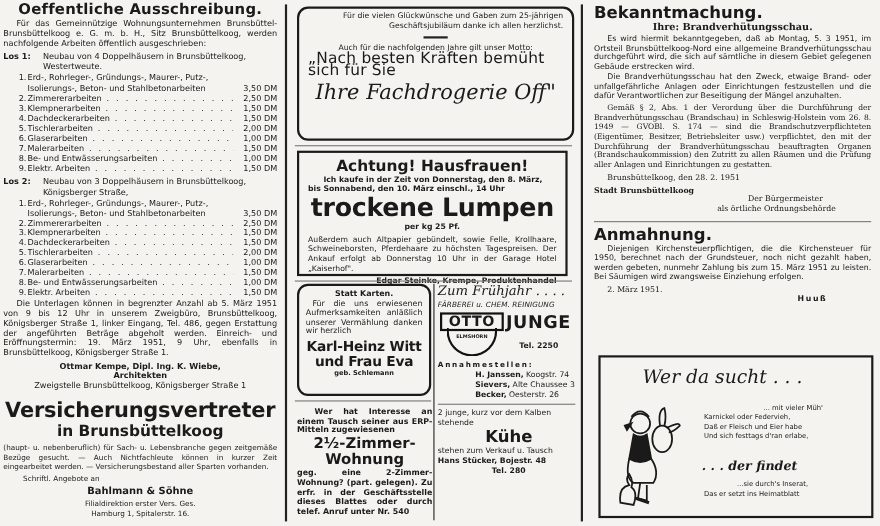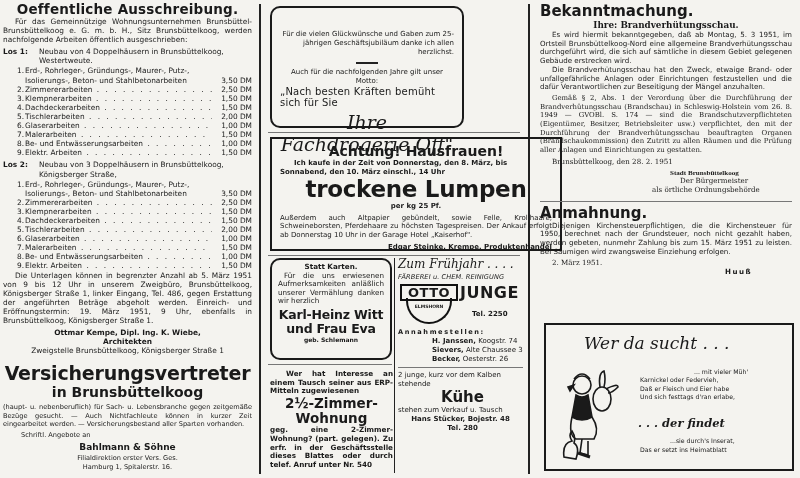--- a/index.html
+++ b/index.html
@@ -29,26 +29,26 @@
   .sig { text-align: center; font-weight: bold; }
   .sig2 { text-align: center; }
   .vers-title { font-weight: bold; font-size: 19px; text-align: center; line-height: 21px; margin-top: 8px; letter-spacing: -0.2px; }
   .vers-sub { font-weight: bold; font-size: 14px; text-align: center; line-height: 16px; }
   .small { font-size: 6.6px; line-height: 8.4px; }
   .bahl { font-weight: bold; font-size: 9px; text-align: center; margin-top: 4px; }
 
   
   .box { position: absolute; border: 2px solid #1a1a1a; }
   .rounded { border-radius: 10px; }
-  .off-box { left: 270px; top: 6px; width: 194px; height: 122px; padding: 22px 8px; font-size: 7px; line-height: 9px; }
+  .off-box { left: 270px; top: 6px; width: 252px; height: 122px; padding: 2px 8px; font-size: 7px; line-height: 9px; }
   .off-name { font-size: 11px; text-align: right; margin-top: 2px; }
   .off-div { width: 22px; height: 1.5px; background: #222; margin: 5px auto 4px; }
-  .off-motto { font-size: 10px; line-height: 11px; letter-spacing: 0.2px; }
+  .off-motto { font-size: 14px; line-height: 11px; letter-spacing: 0.2px; }
   .off-script { font-family: "DejaVu Serif", serif; font-style: italic; font-size: 19px; line-height: 22px; margin-top: 3px; text-align: center; }
-  .ach-box { left: 270px; top: 137px; width: 292px; height: 114px; padding: 4px 8px; font-size: 7px; line-height: 8.6px; }
+  .ach-box { left: 270px; top: 137px; width: 246px; height: 114px; padding: 4px 8px; font-size: 7px; line-height: 8.6px; }
   .ach-title { font-weight: bold; font-size: 14px; text-align: center; line-height: 16px; }
   .ach-big { font-weight: bold; font-size: 23px; text-align: center; line-height: 25px; letter-spacing: -0.3px; margin-top: 1px; }
   .center { text-align: center; }
   .right { text-align: right; }
   .b { font-weight: bold; }
   .sk-box { left: 270px; top: 258px; width: 122px; height: 102px; padding: 3px 6px; font-size: 7.2px; line-height: 8.6px; }
   .sk-name { font-size: 12.5px; line-height: 14px; text-align: center; font-weight: bold; letter-spacing: -0.2px; }
   .zim { position: absolute; left: 270px; top: 370px; width: 123px; font-size: 7.2px; line-height: 8.7px; }
   .zim-big { font-weight: bold; font-size: 13.5px; line-height: 15px; text-align: center; }
   .jun { position: absolute; left: 398px; top: 257px; width: 129px; font-size: 7px; line-height: 9px; }
@@ -264,33 +264,33 @@
     <div style="margin-left:34px; line-height:9px;">
       <div><span class="b">H. Janssen,</span> <span>Koogstr. 74</span></div>
       <div><span class="b">Sievers,</span> <span>Alte Chaussee 3</span></div>
       <div><span class="b">Becker,</span> <span>Oesterstr. 26</span></div>
     </div>
     <div class="rule-h" style="position:relative; width:125px; margin:3px 0;"></div>
     <div>
       <div>2 junge, kurz vor dem Kalben stehende</div>
       <div class="kuh-big">Kühe</div>
       <div>stehen zum Verkauf u. Tausch</div>
-      <div class="b" style="text-align:center; padding-right:4px;">Hans Stücker, Bojestr. 48</div>
+      <div class="b" style="text-align:left; padding-right:4px;">Hans Stücker, Bojestr. 48</div>
       <div class="b center">Tel. 280</div>
     </div>
   </div>
 
   <div class="col c3">
     <div class="bk-title">Bekanntmachung.</div>
     <div class="bk-sub b">Ihre: Brandverhütungsschau.</div>
     <div class="just indent">Es wird hiermit bekanntgegeben, daß ab Montag, 5. 3 1951, im Ortsteil Brunsbüttelkoog-Nord eine allgemeine Brandverhütungsschau durchgeführt wird, die sich auf sämtliche in diesem Gebiet gelegenen Gebäude erstrecken wird.</div>
     <div class="just indent">Die Brandverhütungsschau hat den Zweck, etwaige Brand- oder unfallgefährliche Anlagen oder Einrichtungen festzustellen und die dafür Verantwortlichen zur Beseitigung der Mängel anzuhalten.</div>
     <div class="just indent serif" style="font-size:6.9px; margin-top:2px;">Gemäß § 2, Abs. 1 der Verordung über die Durchführung der Brandverhütungsschau (Brandschau) in Schleswig-Holstein vom 26. 8. 1949 — GVOBl. S. 174 — sind die Brandschutzverpflichteten (Eigentümer, Besitzer, Betriebsleiter usw.) verpflichtet, den mit der Durchführung der Brandverhütungsschau beauftragten Organen (Brandschaukommission) den Zutritt zu allen Räumen und die Prüfung aller Anlagen und Einrichtungen zu gestatten.</div>
     <div class="serif" style="margin-left:12px; margin-top:3px;">Brunsbüttelkoog, den 28. 2. 1951</div>
-    <div class="serif b" style="margin-left:130px; margin-top:2px;font-family:Liberation Serif, serif;">Stadt Brunsbüttelkoog</div>
+    <div class="serif b" style="margin-top:2px;">Stadt Brunsbüttelkoog</div>
     <div class="serif" style="margin-left:140px;">Der Bürgermeister</div>
     <div class="serif" style="margin-left:112px;">als örtliche Ordnungsbehörde</div>
 
     <div class="rule-h" style="position:relative; width:100%; margin:6px 0 3px;"></div>
 
     <div class="bk-title">Anmahnung.</div>
     <div class="just indent">Diejenigen Kirchensteuerpflichtigen, die die Kirchensteuer für 1950, berechnet nach der Grundsteuer, noch nicht gezahlt haben, werden gebeten, nunmehr Zahlung bis zum 15. März 1951 zu leisten. Bei Säumigen wird zwangsweise Einziehung erfolgen.</div>
     <div class="serif" style="margin-left:12px; margin-top:3px;">2. März 1951.</div>
     <div class="b" style="margin-left:185px; letter-spacing:1.5px;">Huuß</div>
   </div>

